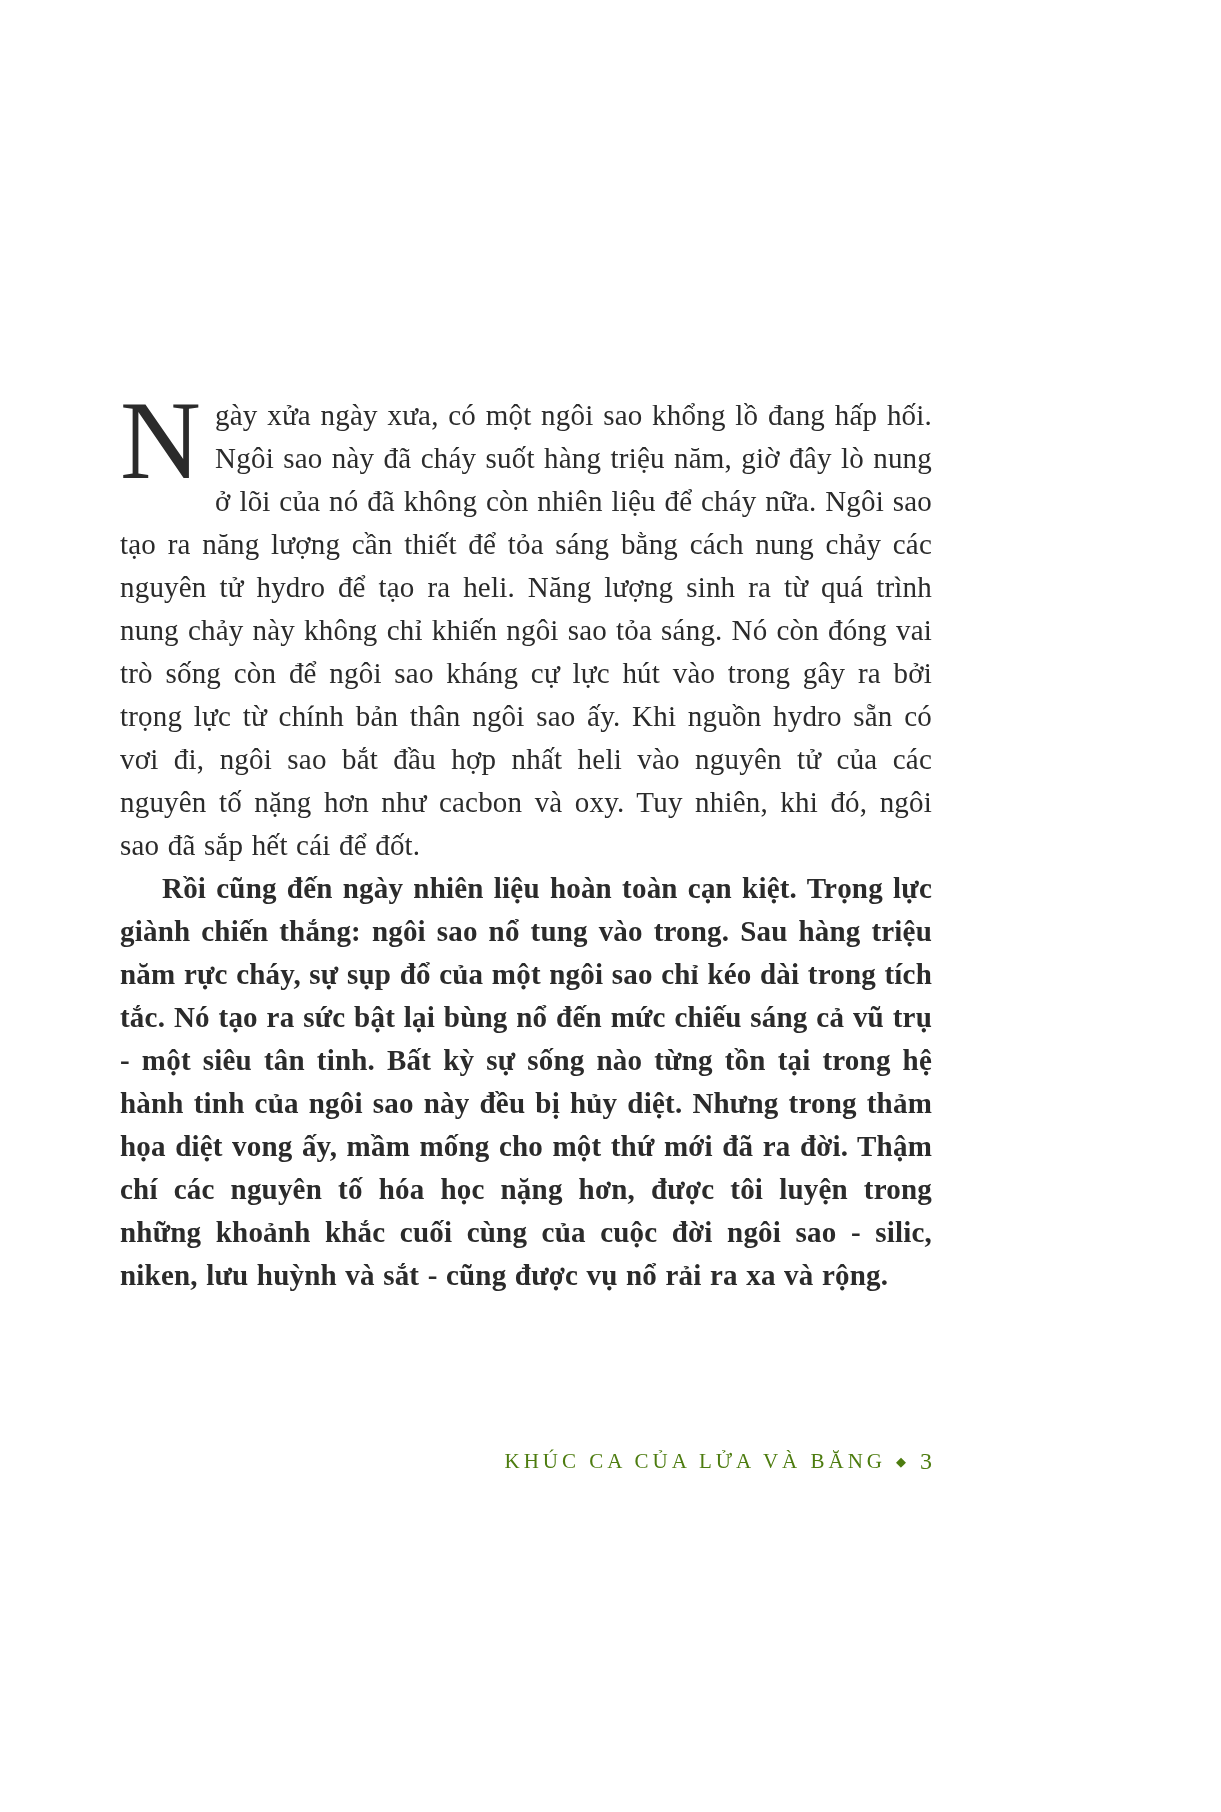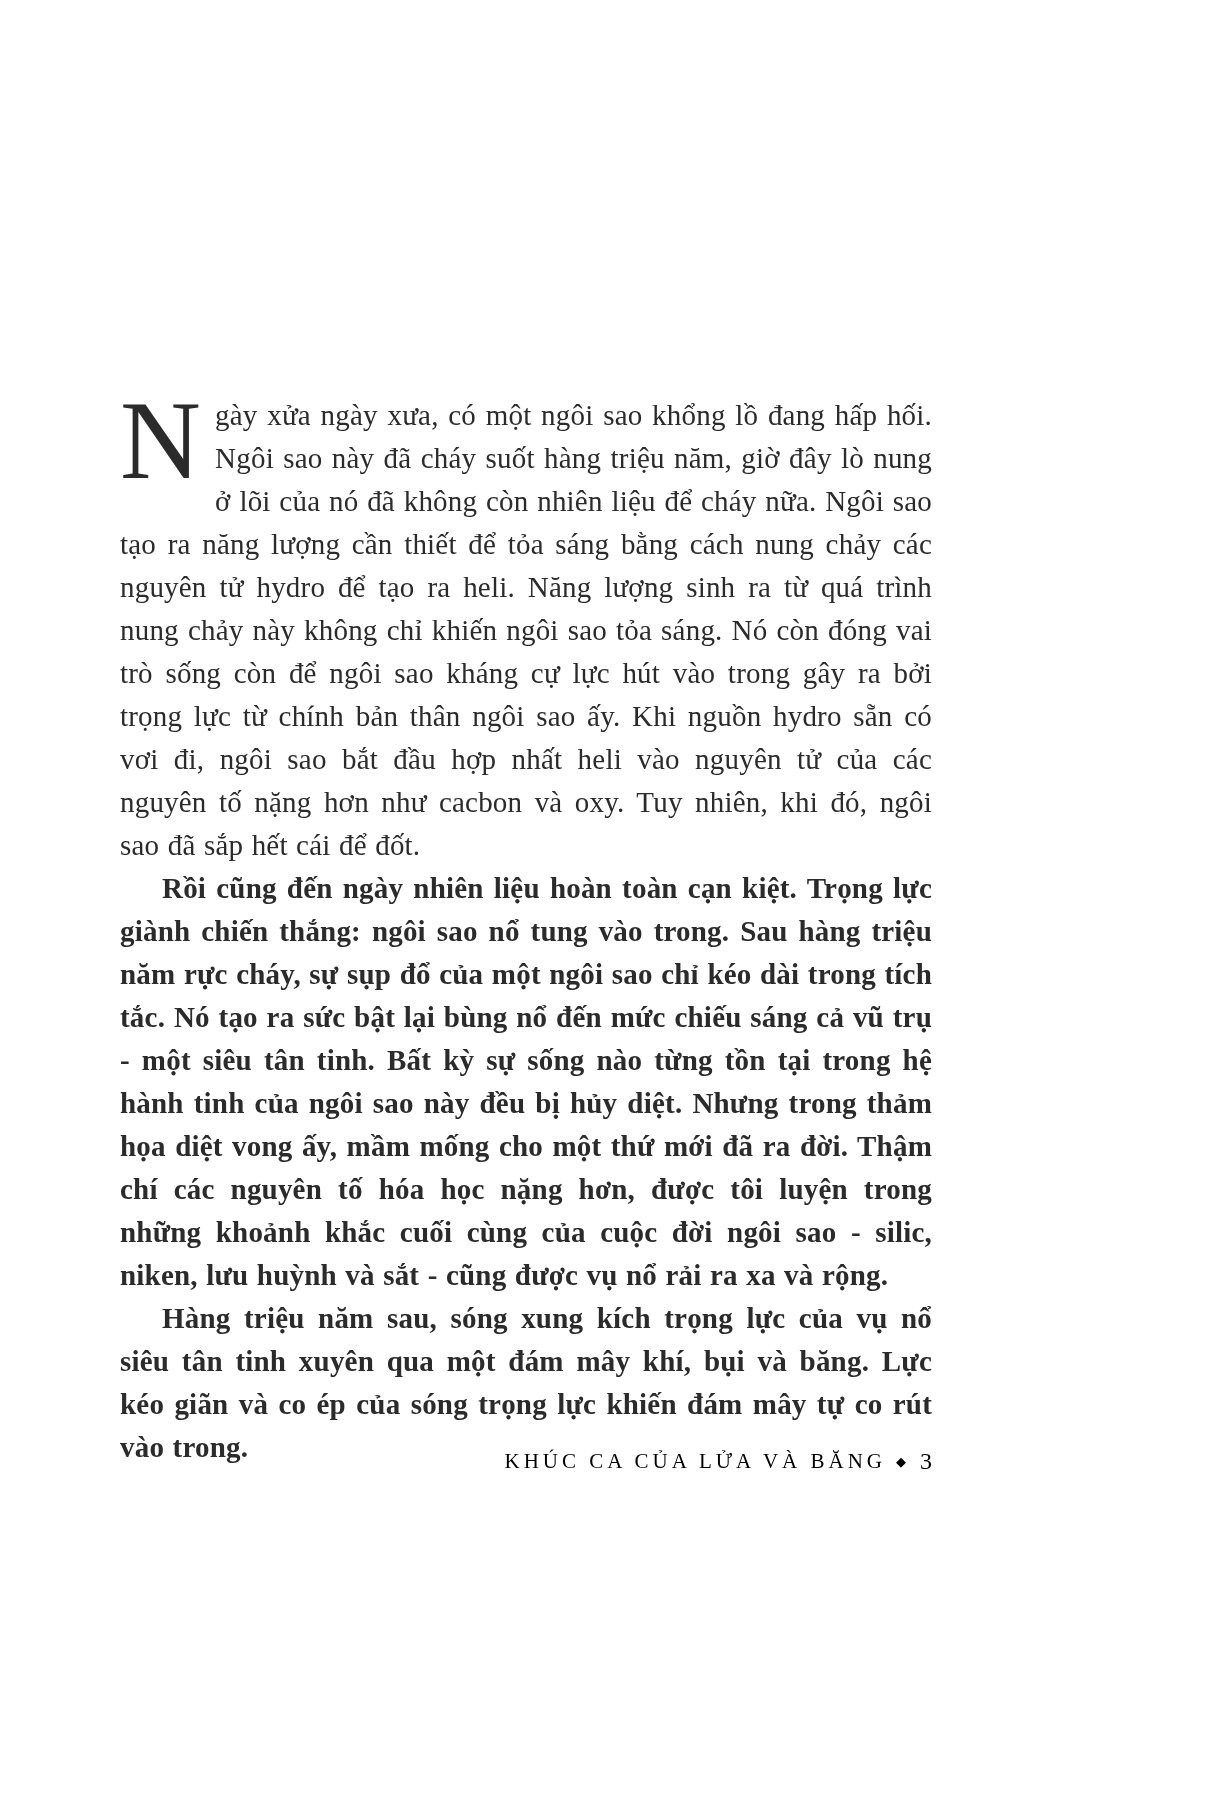--- a/index.html
+++ b/index.html
@@ -41,21 +41,21 @@
     height: 84px;
     margin: 4px 14px 0 0;
     color: #2b2b2b;
   }
   .page-footer {
     position: absolute;
     top: 1448px;
     right: 289px;
     font-size: 21px;
     letter-spacing: 4px;
-    color: #000000;
+    color: #4d7c0f;
     white-space: nowrap;
     display: flex;
     align-items: center;
   }
   .page-footer .separator {
     font-size: 13px;
     margin: 0 14px 0 10px;
     letter-spacing: 0;
   }
   .page-footer .page-number {
@@ -64,21 +64,20 @@
   }
 </style>
 </head>
 <body>
 
 <div class="book-page">
 
   <div class="text-block">
     <p class="para first"><span class="drop-cap">N</span><span>gày xửa ngày xưa, có một ngôi sao khổng lồ đang hấp hối. Ngôi sao này đã cháy suốt hàng triệu năm, giờ đây lò nung ở lõi của nó đã không còn nhiên liệu để cháy nữa. Ngôi sao tạo ra năng lượng cần thiết để tỏa sáng bằng cách nung chảy các nguyên tử hydro để tạo ra heli. Năng lượng sinh ra từ quá trình nung chảy này không chỉ khiến ngôi sao tỏa sáng. Nó còn đóng vai trò sống còn để ngôi sao kháng cự lực hút vào trong gây ra bởi trọng lực từ chính bản thân ngôi sao ấy. Khi nguồn hydro sẵn có vơi đi, ngôi sao bắt đầu hợp nhất heli vào nguyên tử của các nguyên tố nặng hơn như cacbon và oxy. Tuy nhiên, khi đó, ngôi sao đã sắp hết cái để đốt.</span></p>
     <p class="para indent">Rồi cũng đến ngày nhiên liệu hoàn toàn cạn kiệt. Trọng lực giành chiến thắng: ngôi sao nổ tung vào trong. Sau hàng triệu năm rực cháy, sự sụp đổ của một ngôi sao chỉ kéo dài trong tích tắc. Nó tạo ra sức bật lại bùng nổ đến mức chiếu sáng cả vũ trụ - một siêu tân tinh. Bất kỳ sự sống nào từng tồn tại trong hệ hành tinh của ngôi sao này đều bị hủy diệt. Nhưng trong thảm họa diệt vong ấy, mầm mống cho một thứ mới đã ra đời. Thậm chí các nguyên tố hóa học nặng hơn, được tôi luyện trong những khoảnh khắc cuối cùng của cuộc đời ngôi sao - silic, niken, lưu huỳnh và sắt - cũng được vụ nổ rải ra xa và rộng.</p>
-    <p class="para indent">Hàng triệu năm sau, sóng xung kích trọng lực của vụ nổ siêu tân tinh xuyên qua một đám mây khí, bụi và băng. Lực kéo giãn và co ép của sóng trọng lực khiến đám mây tự co rút vào trong.</p>
   </div>
 
   <div class="page-footer">
     <span class="running-title">KHÚC CA CỦA LỬA VÀ BĂNG</span>
     <span class="separator">◆</span>
     <span class="page-number">3</span>
   </div>
 
 </div>
 

